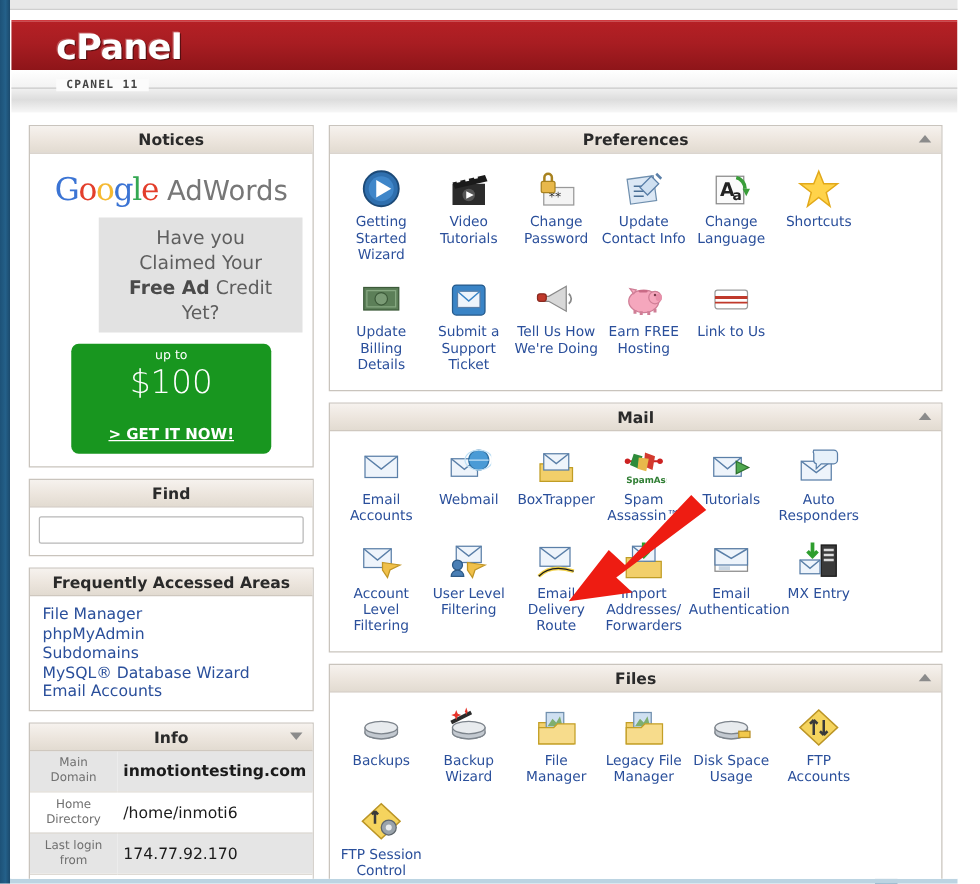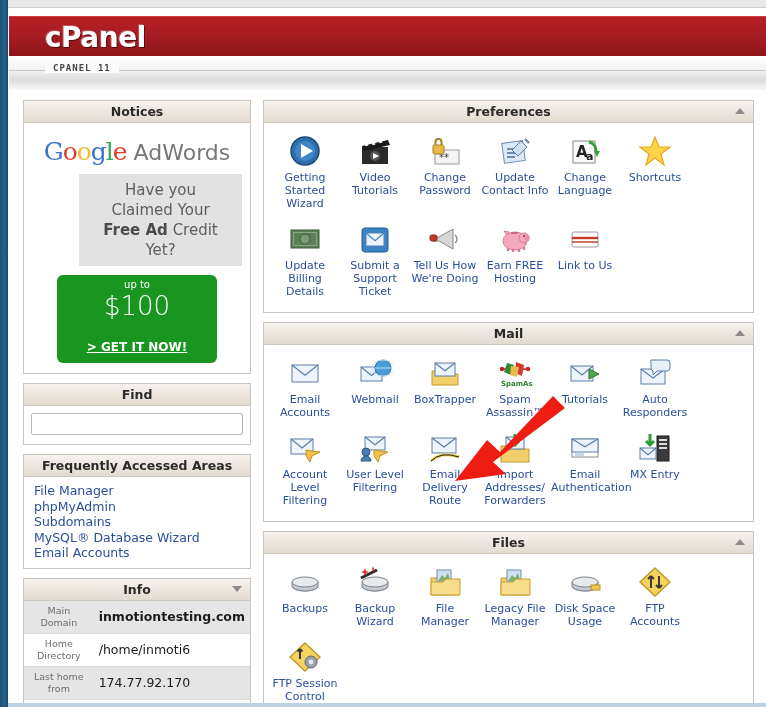--- a/index.html
+++ b/index.html
@@ -198,21 +198,21 @@
                     <div class="st-value">inmotiontesting.com</div>
                   </td>
                 </tr>
                 <tr class="st-row alt">
                   <td class="st-label">Home Directory</td>
                   <td>
                     <div class="st-value plain">/home/inmoti6</div>
                   </td>
                 </tr>
                 <tr class="st-row">
-                  <td class="st-label">Last home from</td>
+                  <td class="st-label">Last login from</td>
                   <td>
                     <div class="st-value plain">174.77.92.170</div>
                   </td>
                 </tr>
                 <tr class="st-row alt">
                   <td class="st-label">Disk Space Usage</td>
                   <td>
                     <div class="st-value plain">5148.19 / ∞ MB</div>
                     <div class="meter"></div>
                   </td>

